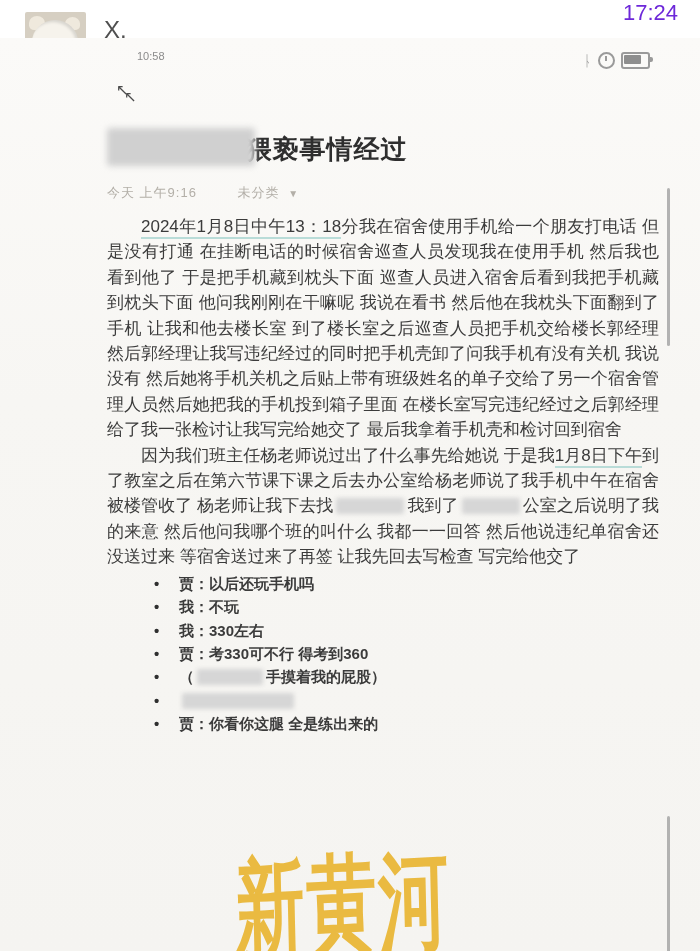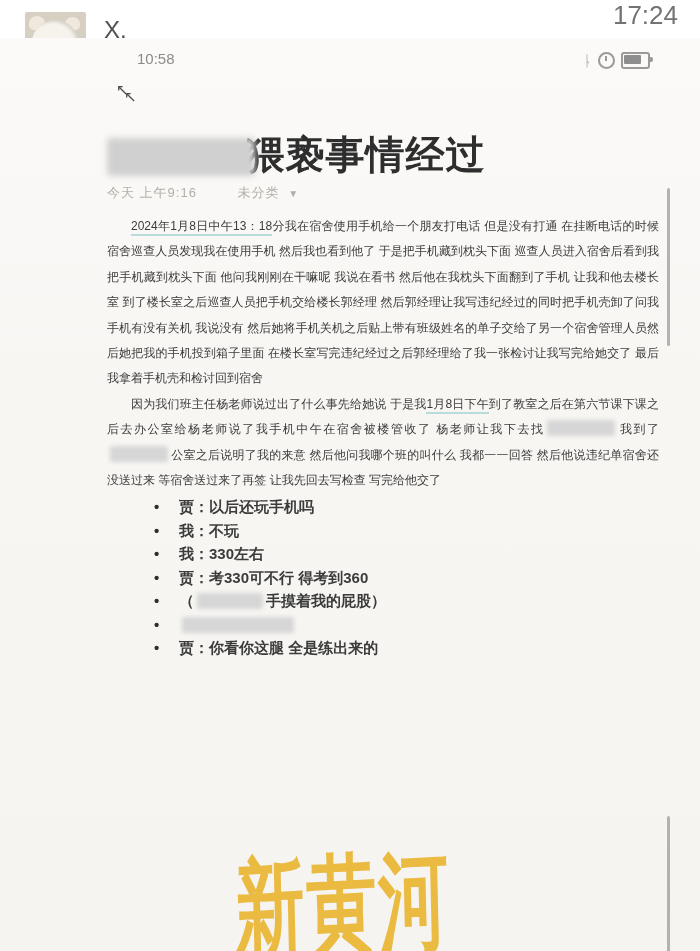--- a/index.html
+++ b/index.html
@@ -13,49 +13,49 @@
     position:absolute;left:25px;top:12px;width:61px;height:63px;
     background:#d6cfc2;border-radius:2px;overflow:hidden;cursor:pointer;
   }
   .dog-head{position:absolute;left:7px;top:8px;width:46px;height:44px;background:#f6f3ec;border-radius:50% 50% 46% 46%;box-shadow:-2px 2px 3px rgba(0,0,0,.12) inset;}
   .dog-ear-l{position:absolute;left:4px;top:4px;width:16px;height:14px;background:#efe9dd;border-radius:60% 60% 40% 40%;}
   .dog-ear-r{position:absolute;left:40px;top:5px;width:15px;height:13px;background:#efe9dd;border-radius:60% 60% 40% 40%;}
   .dog-mouth{position:absolute;left:22px;top:28px;width:15px;height:24px;background:#4a2620;border-radius:48% 48% 50% 50%;}
   .dog-tongue{position:absolute;left:26px;top:42px;width:8px;height:9px;background:#c97a6e;border-radius:50%;}
   .dog-nose{position:absolute;left:26px;top:22px;width:8px;height:6px;background:#2e2620;border-radius:50%;}
   .contact-name{position:absolute;left:104px;top:16px;font-size:24px;color:#4f4f4f;}
-  .msg-time{position:absolute;right:22px;top:0;font-size:26px;color:#737373;}
+  .msg-time{position:absolute;right:22px;top:0;font-size:22px;color:#6d28d9;}
 
   
   .photo{
     position:absolute;left:0;top:38px;width:700px;height:913px;
     background:linear-gradient(180deg,#fbfaf8 0%,#f7f6f3 40%,#f5f4f1 100%);
     cursor:pointer;
   }
   .photo-inner{position:absolute;inset:0;filter:blur(0.35px);}
-  .phone-time{position:absolute;left:137px;top:12px;font-size:15px;color:#8b8b8b;}
+  .phone-time{position:absolute;left:137px;top:12px;font-size:11px;color:#8b8b8b;}
   .status-icons{position:absolute;right:50px;top:14px;display:flex;align-items:center;gap:6px;color:#9a9a9a;}
   .bt-glyph{font-size:15px;line-height:15px;color:#9a9a9a;}
   .alarm-glyph{width:13px;height:13px;border:2px solid #9a9a9a;border-radius:50%;position:relative;}
   .alarm-glyph:after{content:"";position:absolute;left:5px;top:2px;width:2px;height:5px;background:#9a9a9a;}
   .battery{width:25px;height:13px;border:2px solid #9a9a9a;border-radius:3px;position:relative;}
   .battery:after{content:"";position:absolute;right:-5px;top:3px;width:3px;height:5px;background:#9a9a9a;border-radius:0 2px 2px 0;}
   .battery-fill{position:absolute;left:1px;top:1px;width:17px;height:9px;background:#8e8e8e;border-radius:1px;}
   .cursor-mark{position:absolute;left:116px;top:46px;color:#4c4c4c;font-size:15px;line-height:12px;}
   .cursor-mark .c2{position:absolute;left:8px;top:7px;}
 
   
   .doc{position:absolute;left:107px;top:90px;width:552px;color:#3b3b3b;}
   .doc-title-row{height:52px;white-space:nowrap;}
   .title-redact{display:inline-block;width:148px;height:38px;background:#d0d0d0;filter:blur(3px);border-radius:3px;vertical-align:-8px;}
-  .doc-title{font-size:39px;font-weight:bold;color:#2e2e2e;letter-spacing:1px;margin-left:-14px;}
+  .doc-title{font-size:26px;font-weight:bold;color:#2e2e2e;letter-spacing:1px;margin-left:-14px;}
   .doc-meta{margin-top:4px;font-size:13px;color:#b3afa8;letter-spacing:1px;}
   .doc-meta .cat{margin-left:36px;cursor:pointer;}
   .doc-meta .tri{font-size:10px;margin-left:4px;}
-  .doc-body{margin-top:12px;font-size:12px;line-height:25.4px;text-align:justify;}
+  .doc-body{margin-top:12px;font-size:17px;line-height:25.4px;text-align:justify;}
   .doc-para{margin:0;text-indent:2em;}
   .date-link{border-bottom:2px solid #b9dcd8;padding-bottom:1px;cursor:pointer;}
   .redact{display:inline-block;height:16px;background:#d6d6d6;filter:blur(2px);border-radius:2px;vertical-align:-3px;margin:0 3px;}
   .doc-bullets{list-style:none;margin:2px 0 0 0;padding:0;font-size:15px;line-height:23.4px;}
   .doc-bullets li{position:relative;padding-left:72px;min-height:23px;font-weight:bold;}
   .doc-bullets li:before{content:"•";position:absolute;left:47px;top:0;color:#2f2f2f;}
 
   
   .scroll-line{position:absolute;left:667px;width:3px;background:#a6a6a6;opacity:.85;border-radius:2px;}
   .scroll-line.seg1{top:150px;height:158px;}

